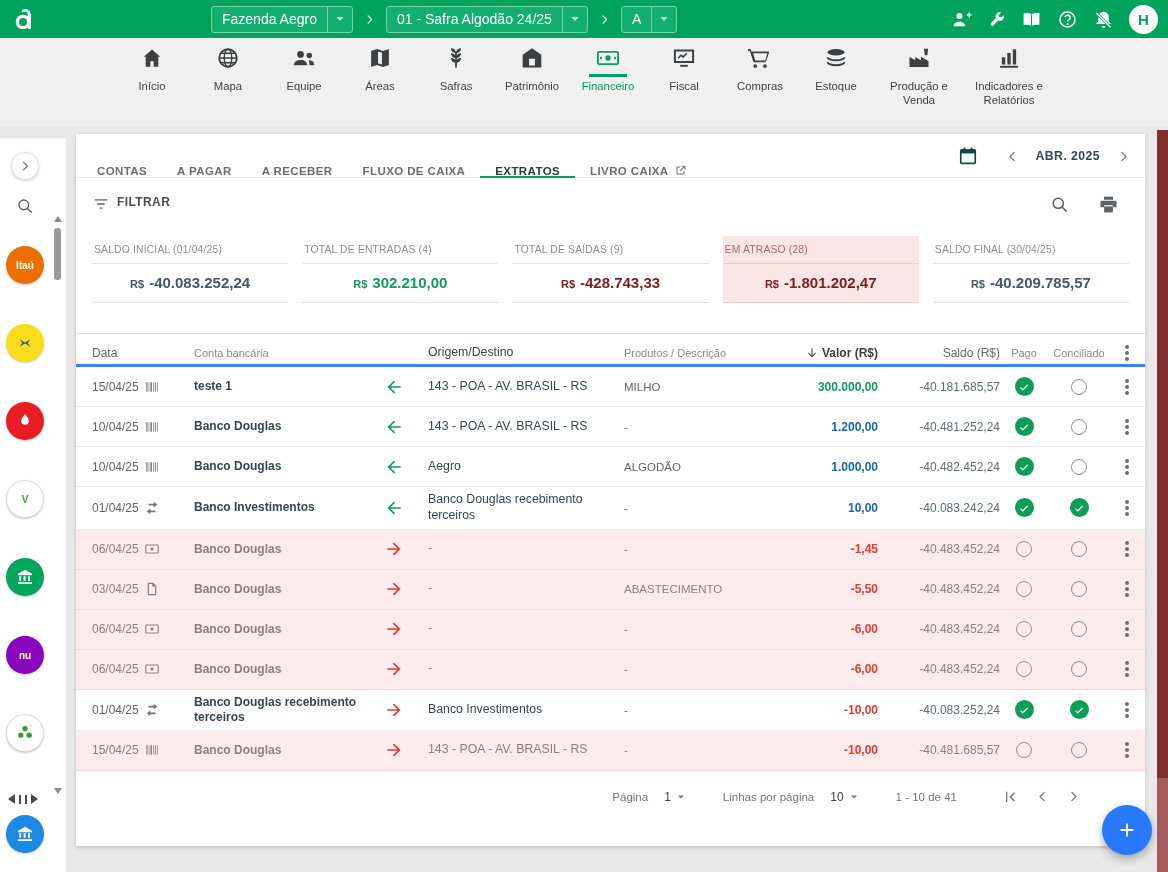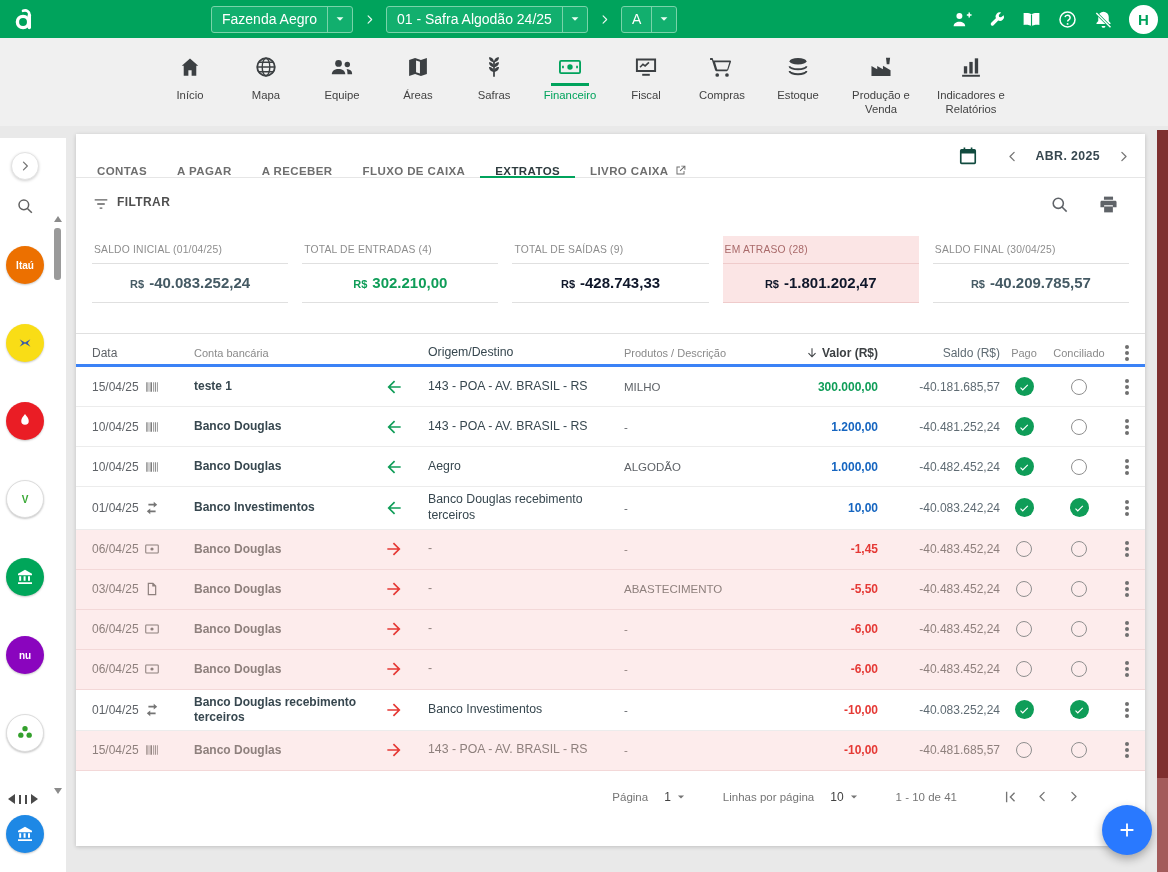--- a/index.html
+++ b/index.html
@@ -11,21 +11,21 @@
 .logo{color:#fff;margin-left:2px}
 .tb-selects{display:flex;align-items:center;gap:10px;margin-left:172px}
 .tb-select{display:flex;align-items:stretch;height:27px;background:#12AF6E;border:1px solid #79D3A9;border-radius:3px;color:#fff;cursor:pointer}
 .tb-select .lbl{display:flex;align-items:center;padding:0 10px;font-size:14px;white-space:nowrap}
 .tb-select .caret{display:flex;align-items:center;justify-content:center;width:25px;border-left:1px solid #79D3A9;color:#eafff4}
 .tb-chev{color:rgba(255,255,255,.92);display:flex}
 .tb-icons{margin-left:auto;display:flex;align-items:center;gap:15px}
 .tbi{color:#fff;cursor:pointer;display:flex}
 .avatar{width:29px;height:29px;border-radius:50%;background:#fff;color:#00A35C;font-weight:bold;font-size:15px;display:flex;align-items:center;justify-content:center;cursor:pointer}
 
-.navbar{height:88px;background:#f0f0f0;display:flex;justify-content:center;gap:2px;padding-top:13px}
+.navbar{height:88px;background:#f0f0f0;display:flex;justify-content:center;gap:2px;padding-top:4px}
 .nav-item{width:74px;display:flex;flex-direction:column;align-items:center;cursor:pointer;color:#3c4043}
 .nav-item:nth-last-child(-n+2){width:88px}
 .nav-item .iconwrap{height:32px;width:38px;display:flex;align-items:center;justify-content:center}
 .nav-item.active{color:#00A35C}
 .nav-item.active .iconwrap{box-shadow:0 3px 0 0 #00A35C}
 .nav-label{font-size:11.3px;margin-top:6px;text-align:center;line-height:1.2;color:#424242}
 .nav-item.active .nav-label{color:#00A35C}
 
 .content{position:relative;height:746px}
 .rail{position:absolute;left:0;top:12px;width:66px;height:100%;background:#fff}
@@ -62,21 +62,21 @@
 .filter-btn .fic{color:#616161;display:flex}
 .fr-icons{margin-left:auto;display:flex;gap:28px;padding-right:10px;color:#5f6368}
 .fr-icons>span{cursor:pointer;display:flex}
 
 .summary{display:flex;gap:14px;padding:6px 16px 0}
 .scard{flex:1}
 .slabel{font-size:10.3px;color:#8d8d8d;text-align:left;padding:8px 2px;border-bottom:1px solid #e0e0e0;letter-spacing:.2px;white-space:nowrap}
 .svalue{font-size:15px;font-weight:bold;text-align:center;padding:10px 2px 11px;border-bottom:1px solid #e0e0e0;color:#455a64;white-space:nowrap}
 .svalue .cur{font-size:11px;margin-right:5px}
 .svalue.green{color:#0F9D58}
-.svalue.red{color:#0f172a}
+.svalue.red{color:#7f1d1d}
 .scard.highlight{background:#FBE5E5}
 .scard.highlight .slabel{color:#A96A6A;border-color:#EFCBCB}
 .scard.highlight .svalue{border-color:#EFCBCB}
 
 .table{margin-top:30px}
 .trow{display:grid;grid-template-columns:50px 52px 182px 36px 212px 140px 114px 122px 48px 62px 34px;align-items:center;min-height:40px;padding:5px 0 5px 16px;border-bottom:1px solid #ececec;background:#fff}
 .trow.thead{min-height:34px;padding:8px 0 0 16px;border-top:1px solid #e0e0e0;border-bottom:3px solid #3b82f6}
 .h{font-size:11px;color:#8a8a8a}
 .h.c-val{display:flex;justify-content:flex-end;align-items:center;gap:3px;color:#3c4043;font-weight:bold}
 .h.c-paid,.h.c-rec{text-align:center;display:block}
@@ -237,20 +237,28 @@
       </div>
       <div class="nav-item">
         <span class="iconwrap">
           <svg width="26" height="26" viewBox="0 0 24 24" fill="currentColor">
             <path d="M11.2 20.9V7h1.6v13.9z"></path>
             <path d="M12 7.5c0-2.5-2-4.4-4.6-4.4 0 2.5 2 4.4 4.6 4.4zm0 0c2.6 0 4.6-1.9 4.6-4.4-2.6 0-4.6 1.9-4.6 4.4zm0 4.5c0-2.5-2-4.4-4.6-4.4 0 2.5 2 4.4 4.6 4.4zm0 0c2.6 0 4.6-1.9 4.6-4.4-2.6 0-4.6 1.9-4.6 4.4zm0 4.5c0-2.5-2-4.4-4.6-4.4 0 2.5 2 4.4 4.6 4.4zm0 0c2.6 0 4.6-1.9 4.6-4.4-2.6 0-4.6 1.9-4.6 4.4z"></path>
           </svg>
         </span>
         <span class="nav-label">Safras</span>
       </div>
+      <div class="nav-item">
+        <span class="iconwrap">
+          <svg width="26" height="26" viewBox="0 0 24 24" fill="currentColor">
+            <path fill-rule="evenodd" d="M12 3.1 3.4 8.9v11.9h17.2V8.9zM14.7 19h-5.4v-6.3h5.4z"></path>
+          </svg>
+        </span>
+        <span class="nav-label">Patrimônio</span>
+      </div>
       <div class="nav-item active">
         <span class="iconwrap">
           <svg width="26" height="26" viewBox="0 0 24 24" fill="currentColor">
             <rect x="2.7" y="6.4" width="18.6" height="11.2" rx="1.1" fill="none" stroke="currentColor" stroke-width="1.7"></rect>
             <circle cx="12" cy="12" r="2.5"></circle>
             <path d="M5.5 10.9v2.2M18.5 10.9v2.2" stroke="currentColor" stroke-width="1.6"></path>
           </svg>
         </span>
         <span class="nav-label">Financeiro</span>
       </div>

